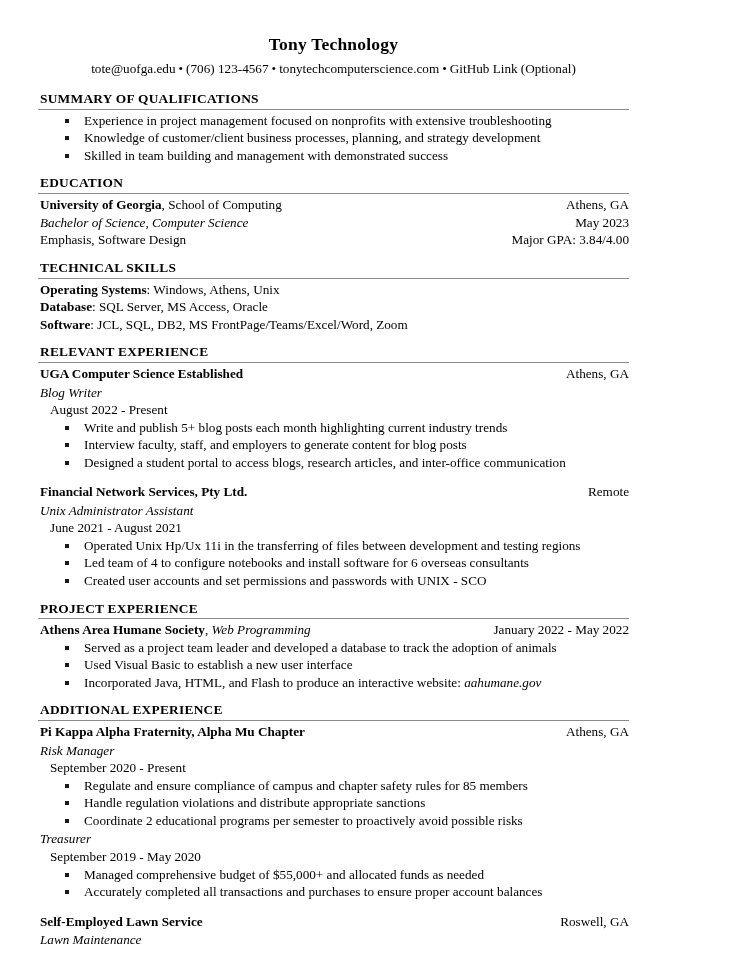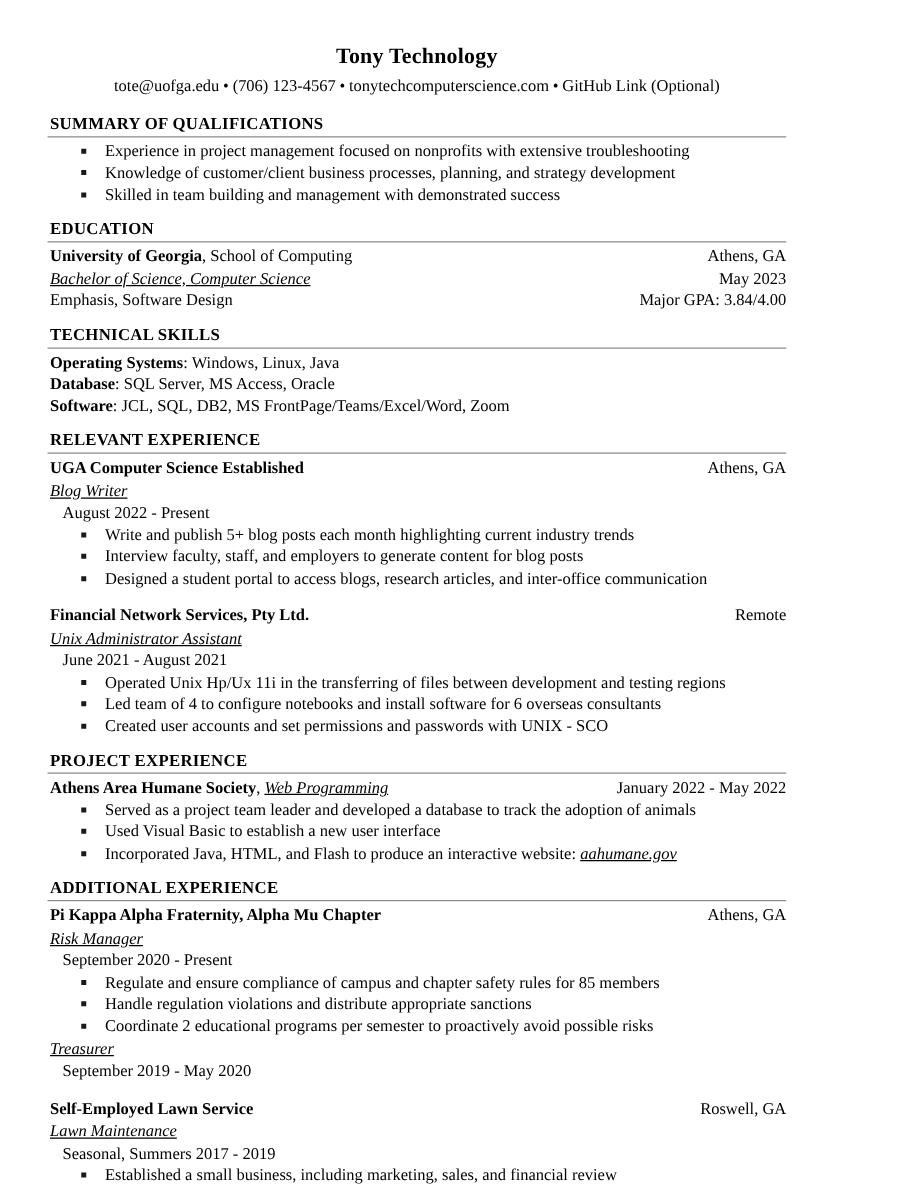--- a/index.html
+++ b/index.html
@@ -85,21 +85,21 @@
     display: flex;
     justify-content: space-between;
     align-items: baseline;
     font-size: 13.2px;
     line-height: 1.33;
   }
   .row .left  { text-align: left; padding-left: 2px; }
   .row .right { text-align: right; white-space: nowrap; padding-left: 12px; }
 
   .b  { font-weight: bold; }
-  .i  { font-style: italic; text-decoration: underline; }
+  .i  { font-style: italic; }
 
   .plain-line {
     font-size: 13.2px;
     line-height: 1.33;
     padding-left: 2px;
   }
   .skill-line {
     font-size: 13.2px;
     line-height: 1.33;
     padding-left: 2px;
@@ -142,21 +142,21 @@
     <div class="row">
       <div class="left">Emphasis, Software Design</div>
       <div class="right">Major GPA: 3.84/4.00</div>
     </div>
   </div>
 
 
   <div class="section">
     <div class="section-head">TECHNICAL SKILLS</div>
     <hr class="rule">
-    <div class="skill-line"><span class="b">Operating Systems</span><span>: Windows, Linux, Java</span></div>
+    <div class="skill-line"><span class="b">Operating Systems</span><span>: Windows, Athens, Unix</span></div>
     <div class="skill-line"><span class="b">Database</span><span>: SQL Server, MS Access, Oracle</span></div>
     <div class="skill-line"><span class="b">Software</span><span>: JCL, SQL, DB2, MS FrontPage/Teams/Excel/Word, Zoom</span></div>
   </div>
 
   <div class="section">
     <div class="section-head">RELEVANT EXPERIENCE</div>
     <hr class="rule">
 
     <div class="entry">
       <div class="row">
@@ -222,20 +222,24 @@
       </div>
       <ul class="bullets">
         <li>Regulate and ensure compliance of campus and chapter safety rules for 85 members</li>
         <li>Handle regulation violations and distribute appropriate sanctions</li>
         <li>Coordinate 2 educational programs per semester to proactively avoid possible risks</li>
       </ul>
       <div class="row subrole">
         <div class="left i">Treasurer</div>
         <div class="right">September 2019 - May 2020</div>
       </div>
+      <ul class="bullets">
+        <li>Managed comprehensive budget of $55,000+ and allocated funds as needed</li>
+        <li>Accurately completed all transactions and purchases to ensure proper account balances</li>
+      </ul>
     </div>
 
     <div class="entry">
       <div class="row">
         <div class="left b">Self-Employed Lawn Service</div>
         <div class="right">Roswell, GA</div>
       </div>
       <div class="row subrole">
         <div class="left i">Lawn Maintenance</div>
         <div class="right">Seasonal, Summers 2017 - 2019</div>

